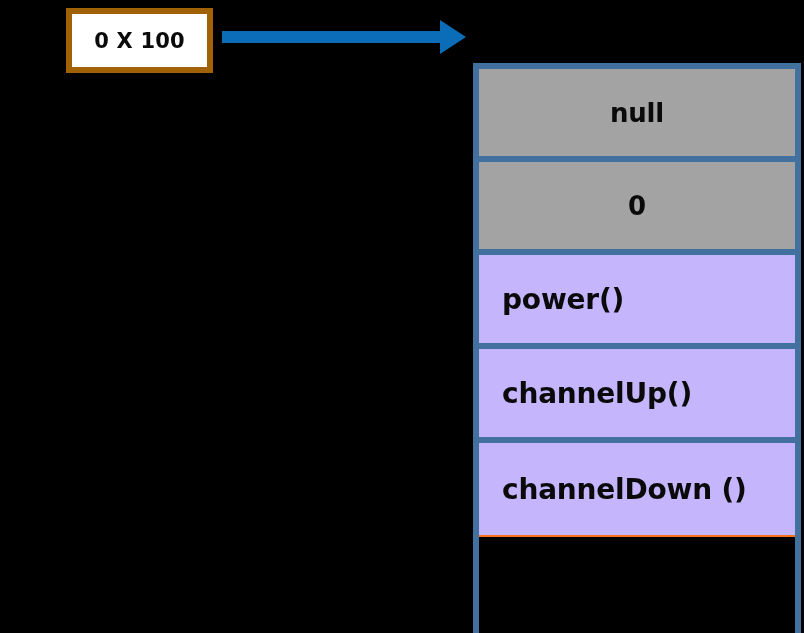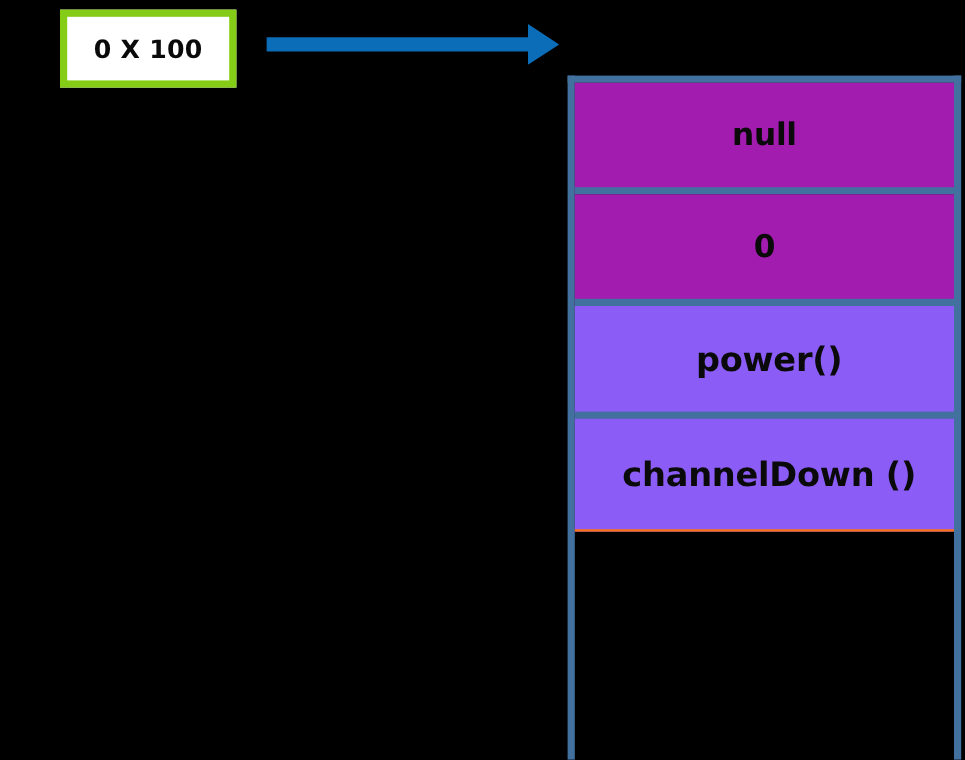--- a/index.html
+++ b/index.html
@@ -12,27 +12,27 @@
     width: 804px;
     height: 633px;
     position: relative;
     overflow: hidden;
     font-family: "DejaVu Sans", "Liberation Sans", sans-serif;
   }
 
   
   .ref-box {
     position: absolute;
-    left: 50px;
+    left: 66px;
     top: 8px;
     width: 147px;
     height: 65px;
     box-sizing: border-box;
     background: #ffffff;
-    border: 6px solid #84cc16;
+    border: 6px solid #a16207;
     display: flex;
     align-items: center;
     justify-content: center;
   }
   .ref-box-label {
     font-size: 21px;
     font-weight: 800;
     color: #0a0a0a;
     letter-spacing: 0.2px;
     white-space: nowrap;
@@ -63,29 +63,29 @@
     flex-direction: column;
   }
   .obj-row {
     box-sizing: border-box;
     border-bottom: 6px solid #42709f;
     display: flex;
     align-items: center;
     min-height: 0;
   }
   .obj-row.field {
-    background: #a21caf;
+    background: #a3a3a3;
     justify-content: center;
     height: 93px;
     flex: 0 0 93px;
   }
   .obj-row.method {
-    background: #8b5cf6;
-    justify-content: center;
-    padding-left: 8px;
+    background: #c4b5fd;
+    justify-content: flex-start;
+    padding-left: 23px;
     height: 94px;
     flex: 0 0 94px;
   }
   .obj-row.method.last {
     border-bottom: 2px solid #f97316;
   }
   .cell-text {
     font-size: 27px;
     font-weight: 800;
     color: #0a0a0a;
@@ -120,18 +120,21 @@
 
 
   <div class="obj-row field">
     <span class="cell-text">0</span>
   </div>
 
   <div class="obj-row method">
     <span class="cell-text">power()</span>
   </div>
 
+  <div class="obj-row method">
+    <span class="cell-text">channelUp()</span>
+  </div>
 
   <div class="obj-row method last">
     <span class="cell-text">channelDown ()</span>
   </div>
 
 </div>
 
 </body></html>

